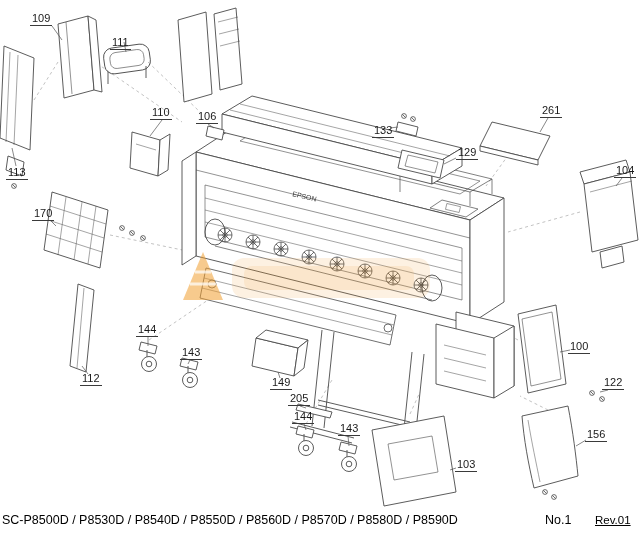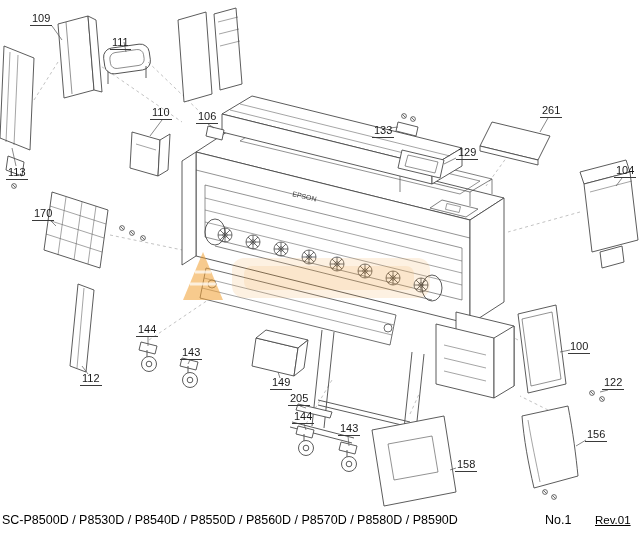--- a/index.html
+++ b/index.html
@@ -322,21 +322,21 @@
     <div class="callout" style="left:288px;top:392px">205</div>
     <div class="callout" style="left:292px;top:410px">144</div>
     <div class="callout" style="left:338px;top:422px">143</div>
     <div class="callout" style="left:372px;top:124px">133</div>
     <div class="callout" style="left:456px;top:146px">129</div>
     <div class="callout" style="left:540px;top:104px">261</div>
     <div class="callout" style="left:614px;top:164px">104</div>
     <div class="callout" style="left:568px;top:340px">100</div>
     <div class="callout" style="left:602px;top:376px">122</div>
     <div class="callout" style="left:585px;top:428px">156</div>
-    <div class="callout" style="left:455px;top:458px">158</div>
+    <div class="callout" style="left:455px;top:458px">103</div>
   </div>
 
   <div class="footer">
     <span class="models">SC-P8500D / P8530D / P8540D / P8550D / P8560D / P8570D / P8580D / P8590D</span>
     <span class="sheet">No.1</span>
     <span class="rev">Rev.01</span>
   </div>
 
 </div>
 

